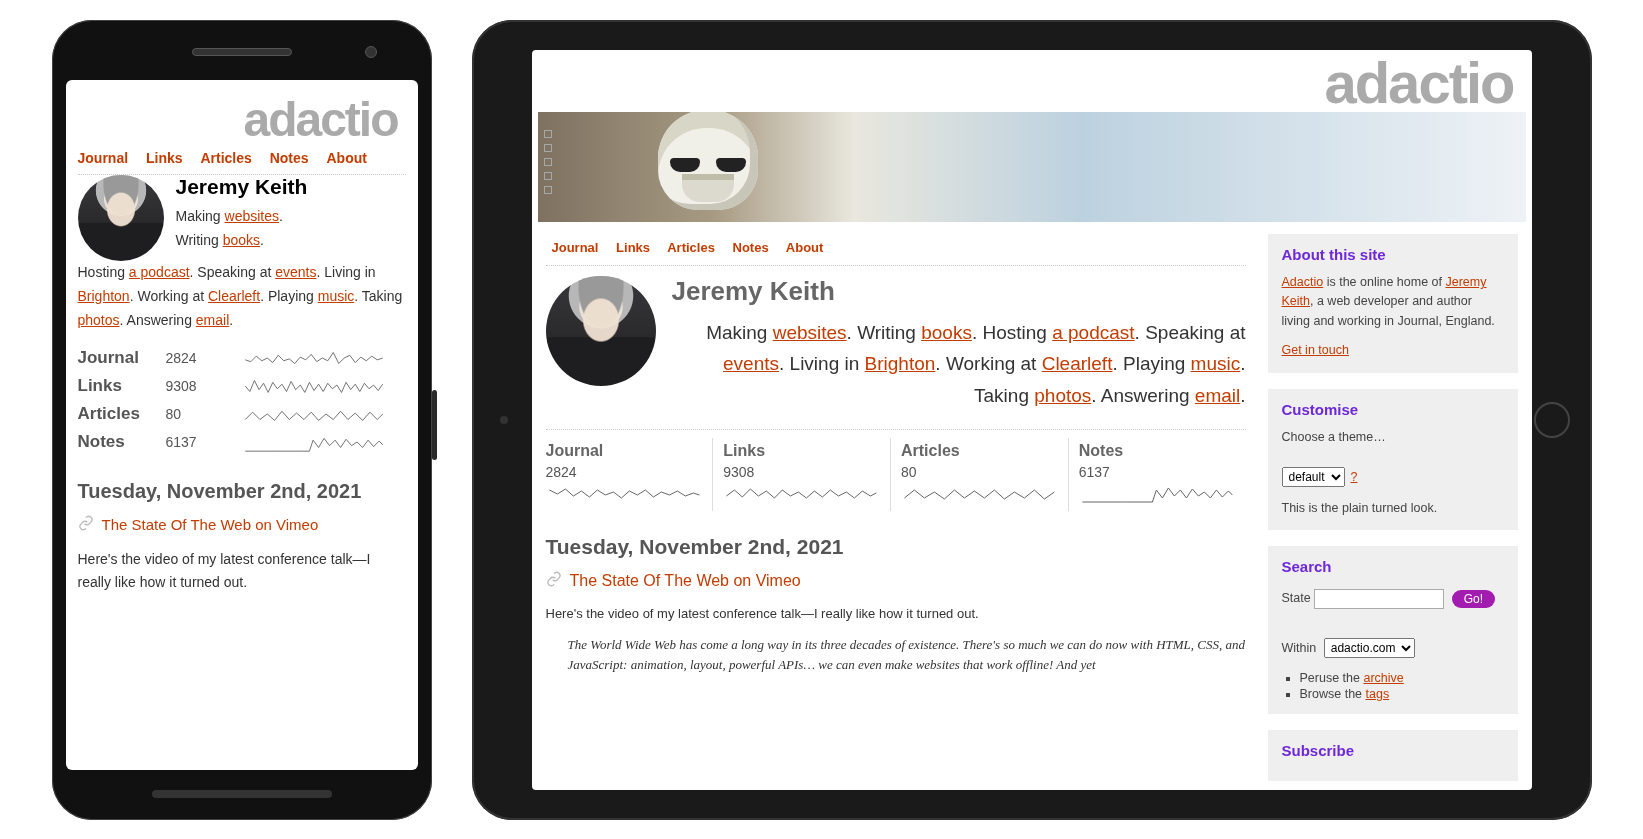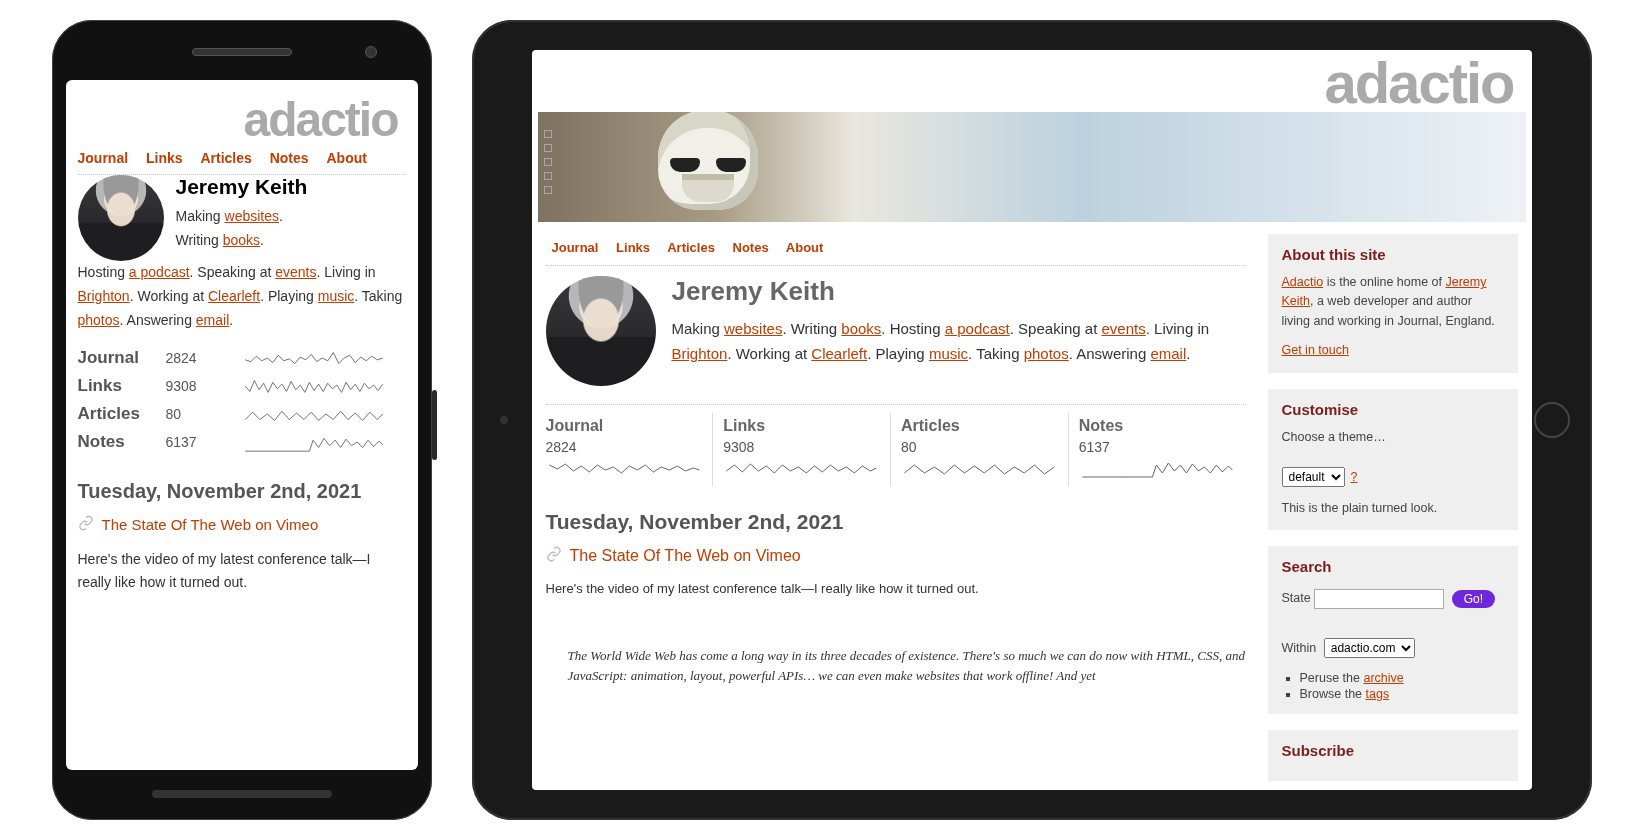--- a/index.html
+++ b/index.html
@@ -160,21 +160,21 @@
 }
 .phone .avatar { width: 86px; height: 86px; }
 
 .bio h2 {
   font-family: Arial, Helvetica, sans-serif;
   color: #666; font-weight: bold;
 }
 .tablet .bio h2 { font-size: 26px; }
 
 .bio-text { line-height: 1.65; color: #333; }
-.tablet .bio-text { font-size: 15px; }
+.tablet .bio-text { font-size: 19px; text-align: right; }
 
 a.lk { color: #c33c00; text-decoration: underline; cursor: pointer; }
 
 
 .stats-row {
   display: flex; border-top: 1px dotted #ccc; padding-top: 8px; margin-top: 8px;
 }
 .stats-row .cell {
   flex: 1; border-left: 1px solid #ddd; padding: 4px 10px;
 }
@@ -211,46 +211,46 @@
 .post .title { display: flex; align-items: center; gap: 8px; }
 .post .title a {
   color: #c33c00; font-weight: normal; text-decoration: none; font-size: 15px;
 }
 .tablet .post .title a { font-size: 16px; }
 .link-icon svg { width: 16px; height: 16px; stroke: #bbb; fill: none; stroke-width: 2; }
 .post p.excerpt { padding: 14px 0 10px 0; color: #333; line-height: 1.6; }
 .post blockquote {
   padding: 0 0 0 22px;
   font-family: Georgia, 'Times New Roman', serif;
-  font-style: italic; color: #333; line-height: 1.55; margin-top: 36px;
+  font-style: italic; color: #333; line-height: 1.55;
 }
 
 
 .panel {
   background: #efefef; padding: 12px 14px; margin-bottom: 16px;
   font-size: 12.5px; color: #444;
 }
 .panel h4 {
   font-family: Arial, Helvetica, sans-serif;
-  color: #7f1d1d; font-size: 15px; font-weight: bold;
+  color: #6d28d9; font-size: 15px; font-weight: bold;
   padding-bottom: 10px;
 }
 .panel p { line-height: 1.55; }
 .panel a.lk { color: #c33c00; }
 .panel label { display: block; padding: 2px 0 4px 0; }
 .panel select {
   font-size: 12px; padding: 1px 2px; margin-top: 19px;
 }
 .panel .qmark { color: #c33c00; text-decoration: underline; margin-left: 6px; cursor:pointer; }
 .panel input[type=text] {
   width: 130px; border: 1px solid #aaa; height: 20px; padding: 0 4px;
   vertical-align: middle;
 }
 .panel .go {
-  background: #6d28d9; color: #fff; border: none;
+  background: #a21caf; color: #fff; border: none;
   border-radius: 12px; padding: 2px 12px; font-size: 12px;
   vertical-align: middle; cursor: pointer; margin-left: 4px;
 }
 .panel ul { list-style: square; padding-left: 18px; padding-top: 6px; }
 .panel ul li { padding: 1px 0; }
 
 
 .phone-screen .nav { font-size: 14px; }
 .phone-screen .bio-wrap { font-size: 14px; line-height: 1.7; color:#333; }
 .phone-screen .bio-head { display:flex; gap:12px; align-items:flex-start; }

